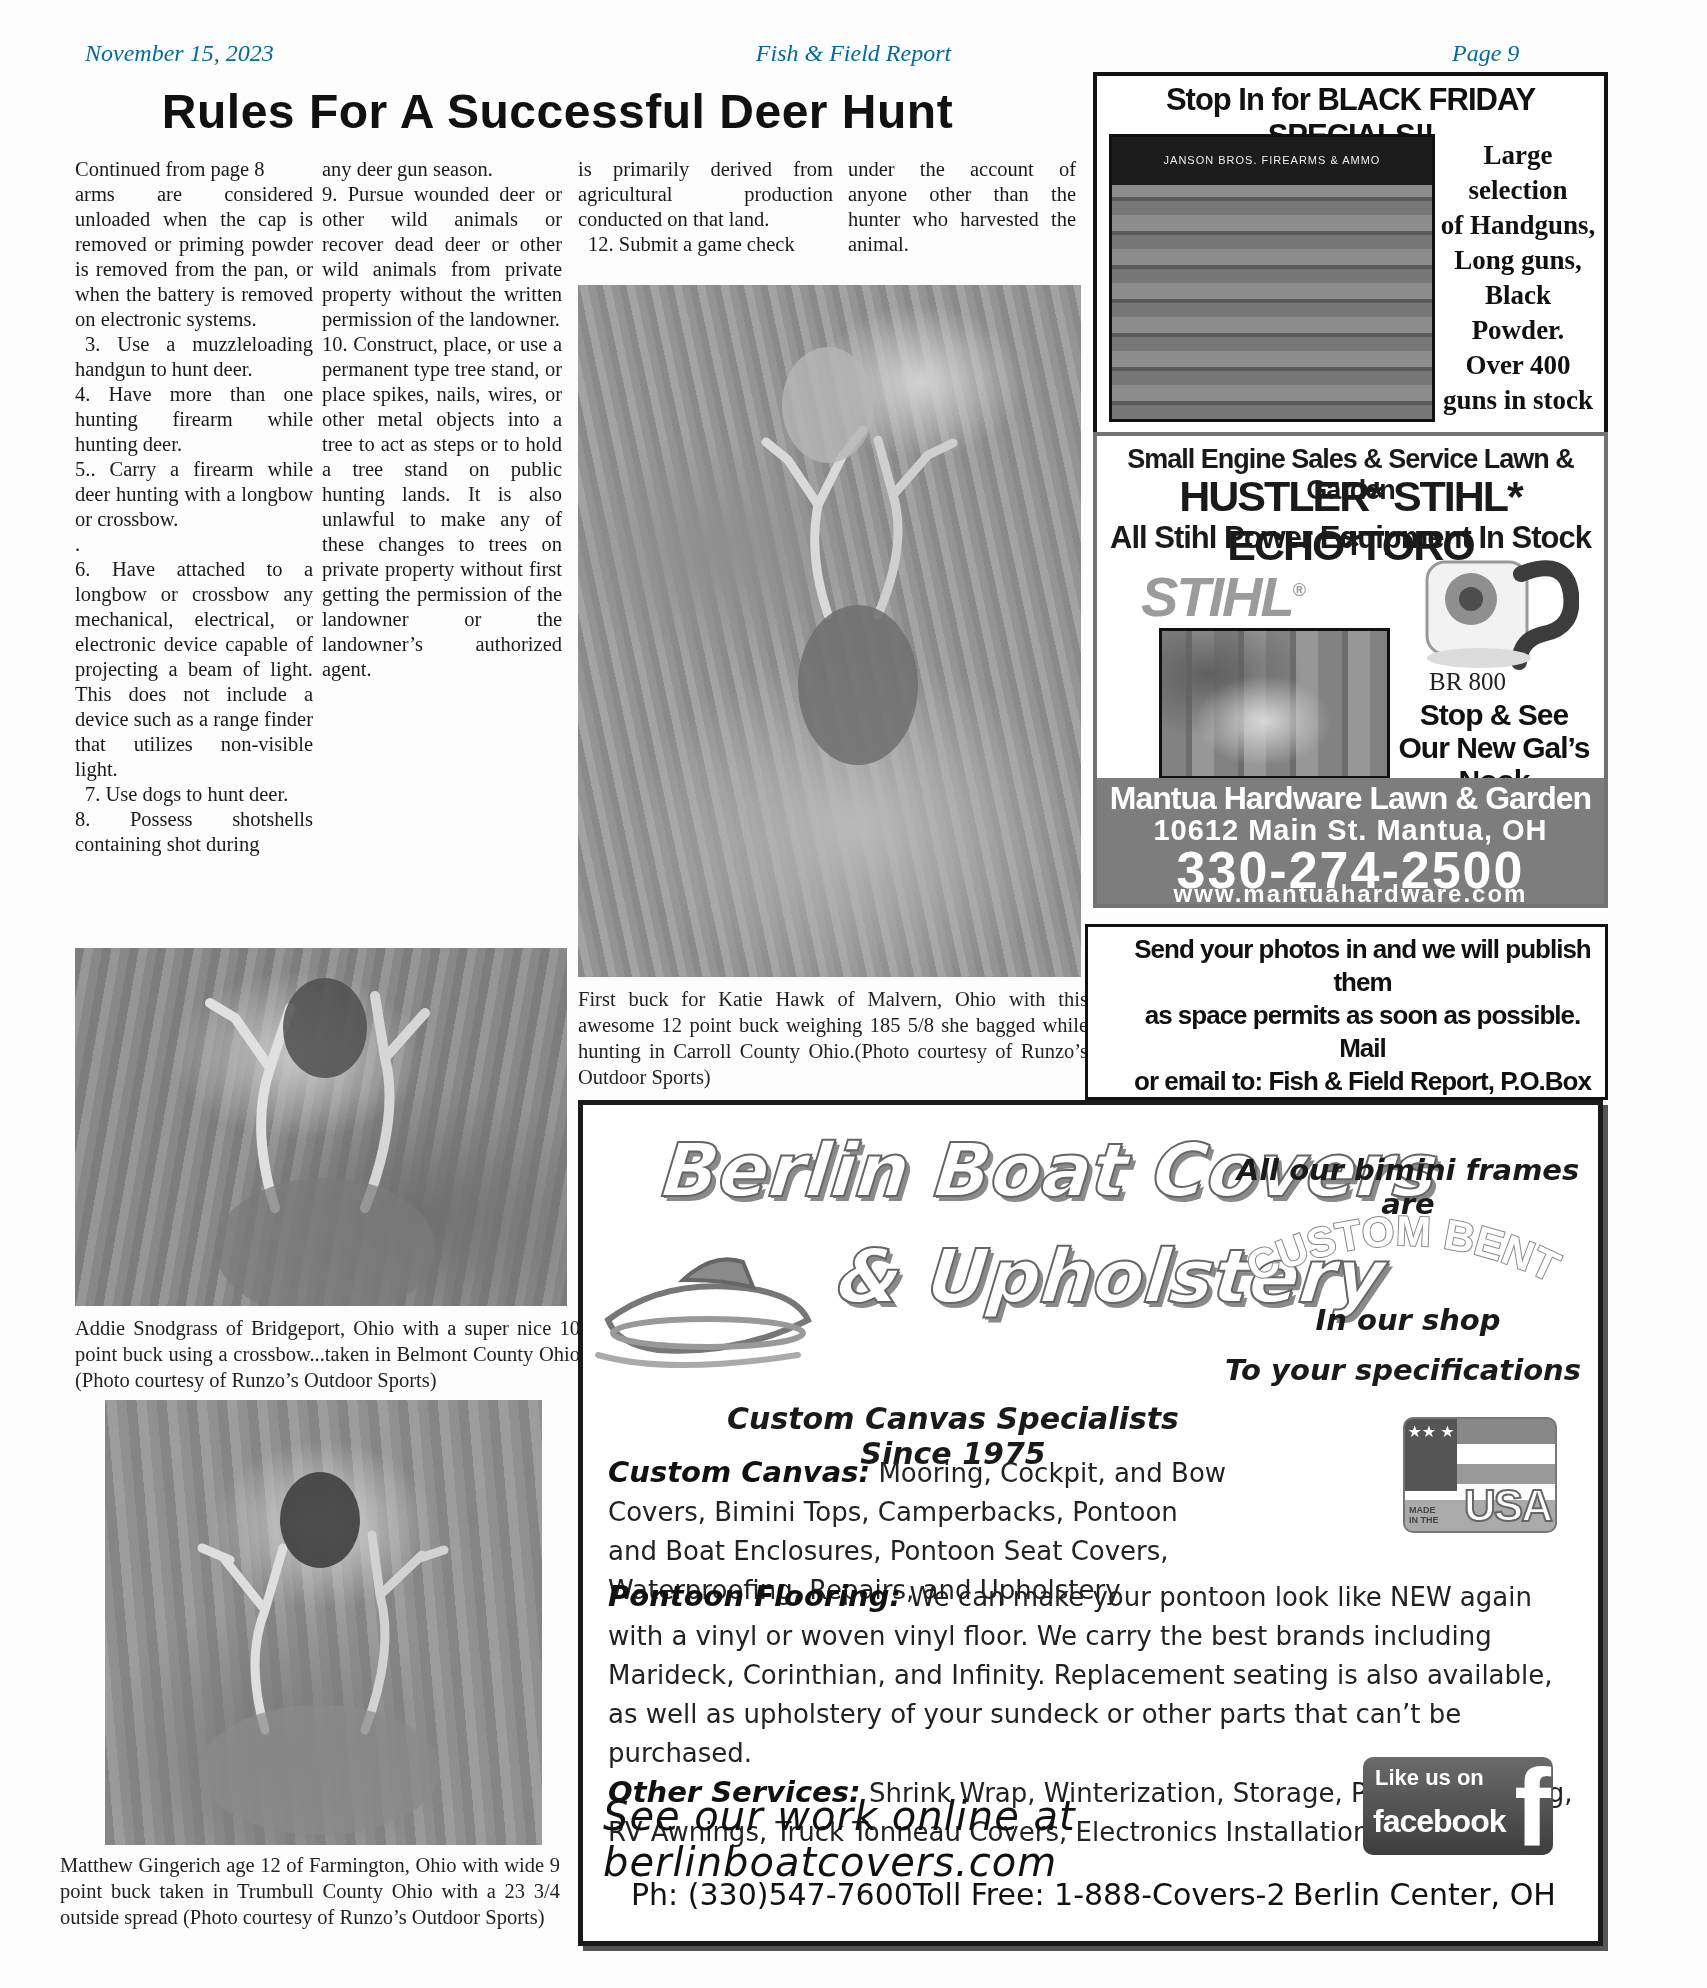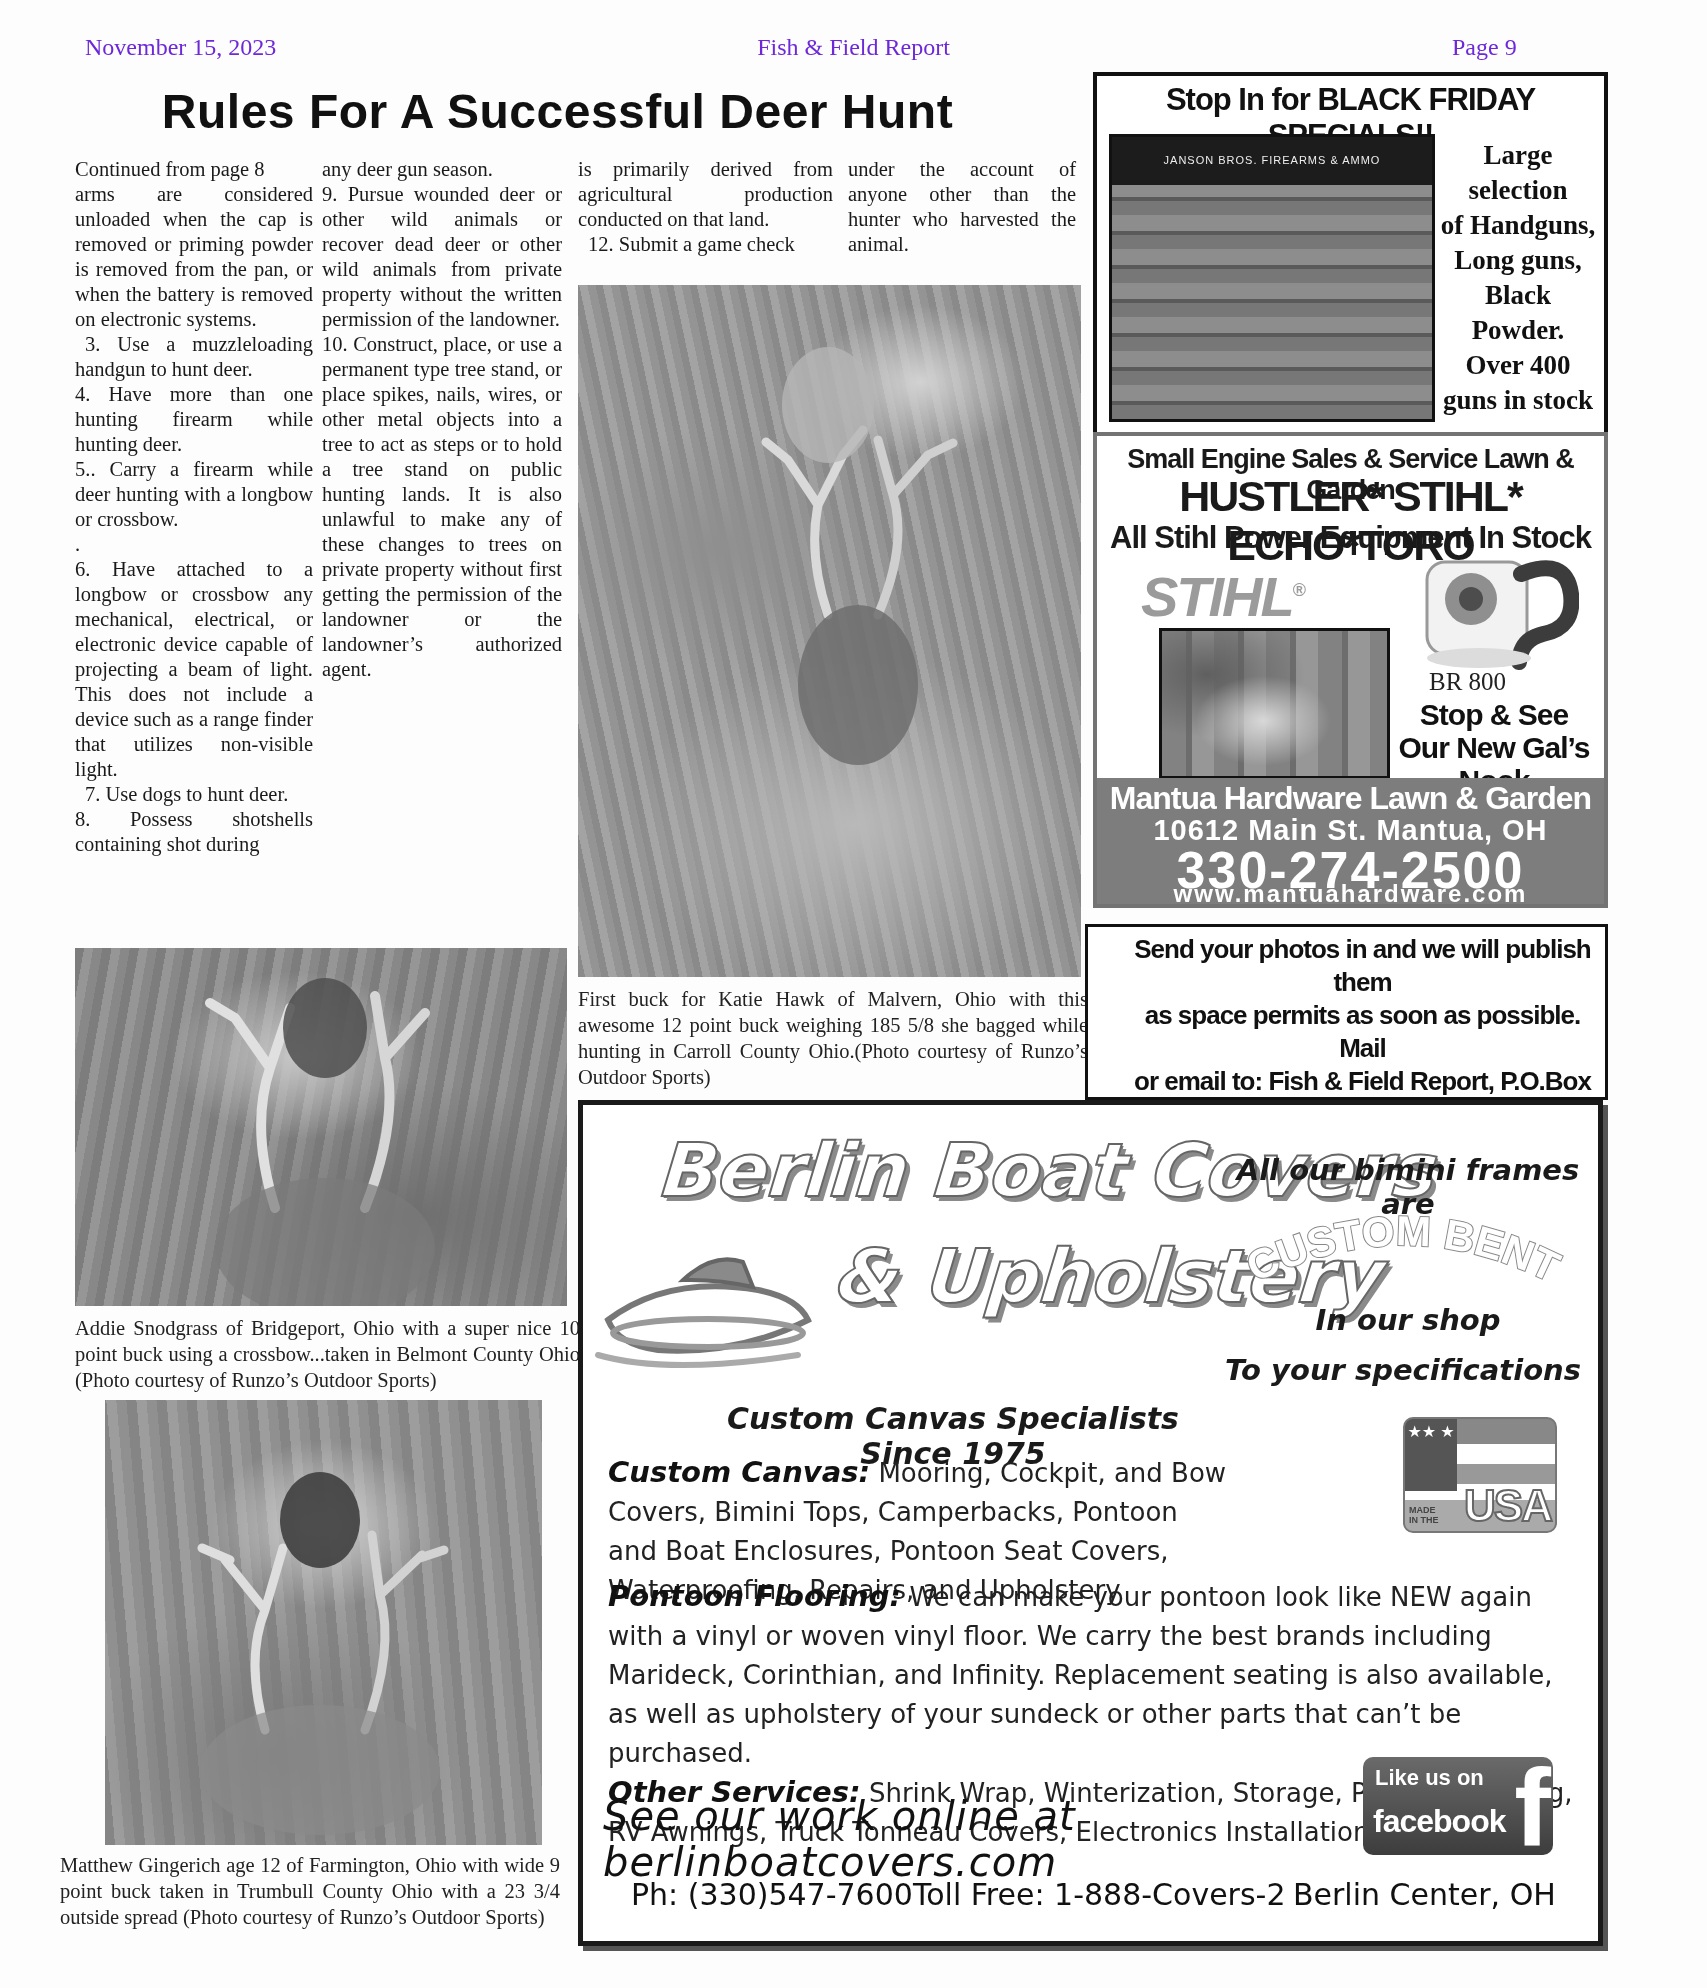--- a/index.html
+++ b/index.html
@@ -1,19 +1,19 @@
 <!DOCTYPE html>
 <html><head>
 <meta charset="utf-8">
 <style>
   html,body{margin:0;padding:0;background:#e8e8e8;}
   #page{position:relative;width:1707px;height:1988px;background:#fdfdfd;margin:0 auto;
         font-family:"Liberation Serif",serif;color:#1a1a1a;overflow:hidden;}
   
-  .hdr{position:absolute;top:34px;font-size:24px;color:#6d28d9;}
+  .hdr{position:absolute;top:40px;font-size:24px;color:#0369a1;font-style:italic;}
   #hdr-date{left:85px;}
   #hdr-pub{left:0;width:1707px;text-align:center;}
   #hdr-page{left:1452px;}
   
   #headline{position:absolute;left:70px;top:84px;width:975px;text-align:center;
     font-family:"Liberation Sans",sans-serif;font-weight:bold;font-size:48px;
     letter-spacing:.5px;color:#111;}
   
   .col{position:absolute;top:157px;font-size:20.5px;line-height:25px;text-align:justify;}
   .col p{margin:0;}

